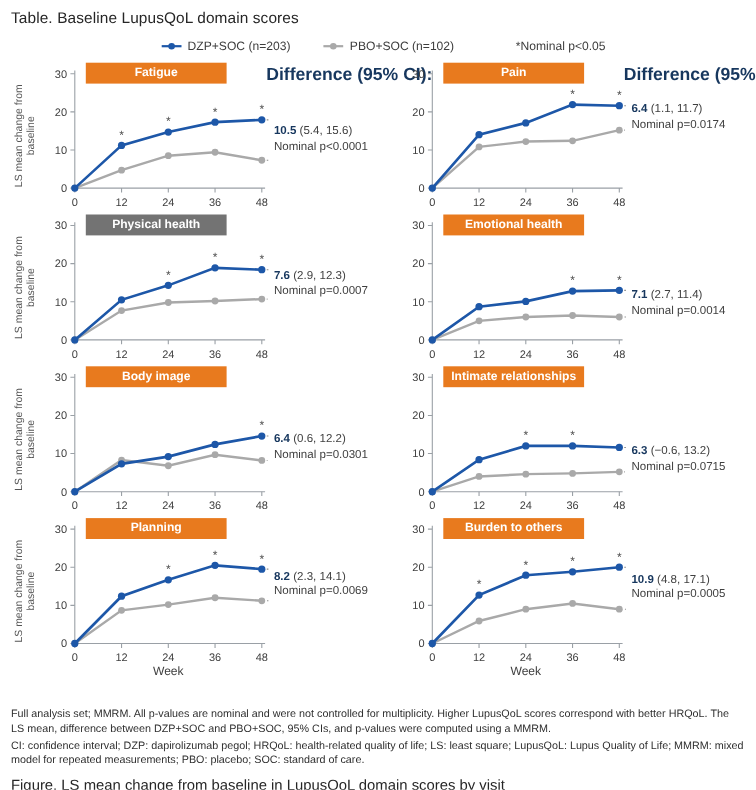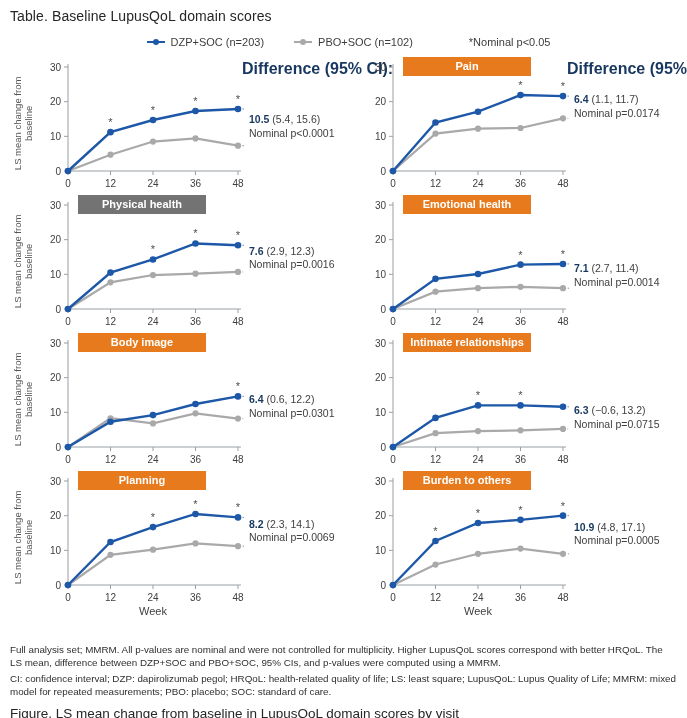--- a/index.html
+++ b/index.html
@@ -70,20 +70,21 @@
     </div>
     <div class="legend-note">*Nominal p&lt;0.05</div>
   </div>
 
   <div id="grid" class="grid">
       <div class="cell">
         <div class="ylabel">
           <span>LS mean change from baseline</span>
         </div>
         <div class="plotwrap">
+          <div class="chart-title" style="background: rgb(232, 122, 30);">Fatigue</div>
           <svg width="206" height="134" viewBox="0 0 206 134">
             <path d="M30 7 L30 114 L203 114" stroke="#9aa0a6" fill="none" stroke-width="1"></path>
             <line x1="26" y1="114" x2="30" y2="114" stroke="#9aa0a6" stroke-width="1"></line>
             <text x="23" y="117.5" text-anchor="end" font-size="10" fill="#404040">0</text>
             <line x1="26" y1="79.33333333333334" x2="30" y2="79.33333333333334" stroke="#9aa0a6" stroke-width="1"></line>
             <text x="23" y="82.83333333333334" text-anchor="end" font-size="10" fill="#404040">10</text>
             <line x1="26" y1="44.66666666666667" x2="30" y2="44.66666666666667" stroke="#9aa0a6" stroke-width="1"></line>
             <text x="23" y="48.16666666666667" text-anchor="end" font-size="10" fill="#404040">20</text>
             <line x1="26" y1="10" x2="30" y2="10" stroke="#9aa0a6" stroke-width="1"></line>
             <text x="23" y="13.5" text-anchor="end" font-size="10" fill="#404040">30</text>
@@ -213,21 +214,21 @@
             <circle cx="200" cy="50.21333333333334" r="3.3" fill="#1d57a8"></circle>
             <text x="115" y="58.42666666666666" text-anchor="middle" font-size="11" fill="#4d4d4d">*</text>
             <text x="157.5" y="42.480000000000004" text-anchor="middle" font-size="11" fill="#4d4d4d">*</text>
             <text x="200" y="44.21333333333334" text-anchor="middle" font-size="11" fill="#4d4d4d">*</text>
             <path d="M204.5 50.21333333333334 H209.5 V76.90666666666667 H204.5" fill="none" stroke="#8c8c8c" stroke-width="1" stroke-dasharray="2.5 2"></path>
           </svg>
         </div>
         <div class="annot">
           <div class="diff-text" style="top: 49.56px;">
             <div class="dline1"><span class="dval" style="color: rgb(23, 55, 94);">7.6</span> (2.9, 12.3)</div>
-            <div>Nominal p=0.0016</div>
+            <div>Nominal p=0.0007</div>
           </div>
         </div>
       </div>
       <div class="cell">
         <div class="spacer"></div>
         <div class="plotwrap">
           <div class="chart-title" style="background: rgb(232, 122, 30);">Emotional health</div>
           <svg width="206" height="134" viewBox="0 0 206 134">
             <path d="M30 7 L30 114 L203 114" stroke="#9aa0a6" fill="none" stroke-width="1"></path>
             <line x1="26" y1="114" x2="30" y2="114" stroke="#9aa0a6" stroke-width="1"></line>

